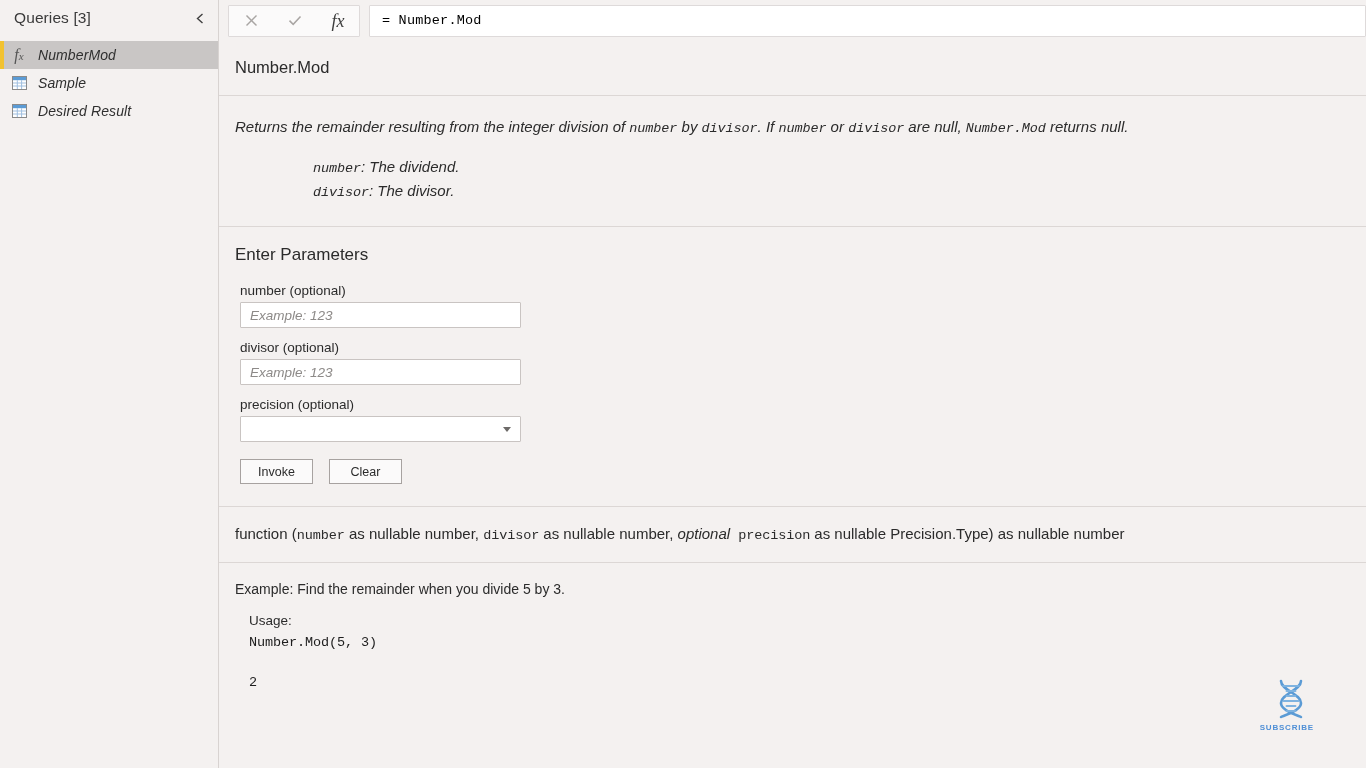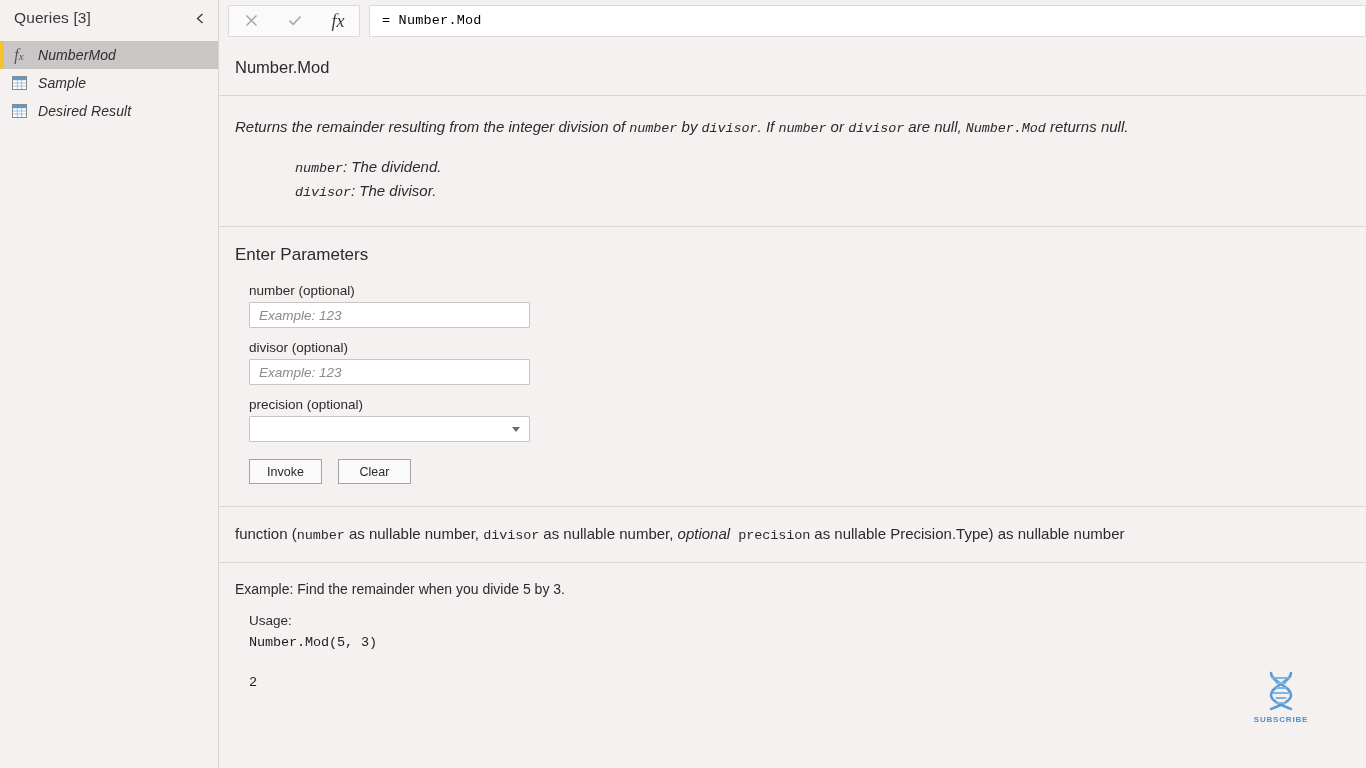--- a/index.html
+++ b/index.html
@@ -161,35 +161,35 @@
 
   .mono { font-family: "Liberation Mono", monospace; font-size: 13.5px; letter-spacing: -0.1px;}
 
   .desc-section { padding: 20px 0 22px 16px; font-style: italic; }
   .desc-line {
     font-size: 15px;
     color: #2b2b2b;
     line-height: 1.45;
   }
   .param-desc {
-    margin-left: 60px;
+    margin-left: 78px;
     margin-top: 16px;
     font-size: 15px;
     line-height: 1.62;
     color: #2b2b2b;
   }
 
   
   .ep-section { padding: 18px 16px 22px 16px; }
   .ep-title {
     font-size: 17px;
     color: #2b2b2b;
     margin-bottom: 18px;
   }
-  .fields { margin-left: 14px; }
+  .fields { margin-left: 5px; }
   .field-label {
     font-size: 13.5px;
     color: #2b2b2b;
     margin-bottom: 4px;
   }
   .field-label + .field-input,
   .field-label + .field-select { margin-bottom: 12px; }
   .field-input {
     width: 281px;
     height: 26px;
@@ -272,23 +272,23 @@
     line-height: 1.6;
     letter-spacing: -0.1px;
     white-space: pre;
   }
   .ex-gap { height: 18px; }
 
   
   #watermark {
     position: absolute;
     right: 52px;
-    bottom: 44px;
+    bottom: 36px;
     width: 66px;
-    text-align: center;
+    text-align: right;
     pointer-events: none;
   }
   #watermark .wm-text {
     font-size: 8px;
     font-weight: bold;
     letter-spacing: 0.8px;
     color: #4f8fd6;
     margin-top: -1px;
   }
   .full-divider {

